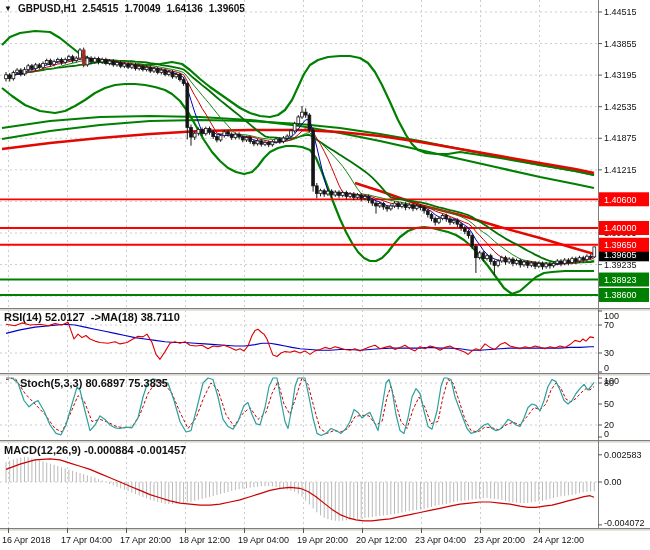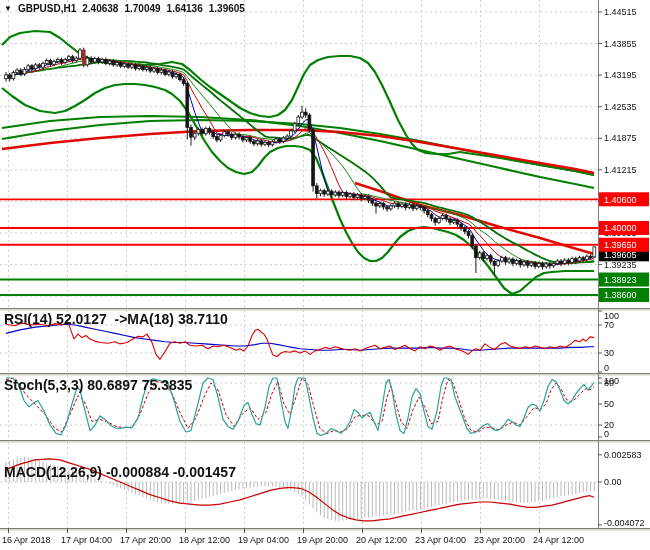--- a/index.html
+++ b/index.html
@@ -2,37 +2,37 @@
 <html><head>
 <meta charset="utf-8">
 <style>
   html,body{margin:0;padding:0;background:#888;}
   #frame{position:relative;width:650px;height:550px;background:#ffffff;overflow:hidden;
          font-family:"Liberation Sans",sans-serif;}
   #chart-svg{position:absolute;left:0;top:0;}
   .hdr{position:absolute;left:4px;top:3px;font-size:10px;font-weight:bold;color:#111;
        display:flex;gap:6px;align-items:center;z-index:5;}
   .hdr .tri{font-size:8px;}
-  .plabel{position:absolute;font-size:14px;font-weight:bold;color:#111;z-index:5;white-space:pre;}
+  .plabel{position:absolute;font-size:11px;font-weight:bold;color:#111;z-index:5;white-space:pre;}
 </style>
 </head>
 <body>
 
 <div id="frame">
   <div class="hdr">
     <span class="tri">▼</span>
     <span>GBPUSD,H1</span>
-    <span>2.40638</span>
+    <span>2.54515</span>
     <span>1.70049</span>
     <span>1.64136</span>
     <span>1.39605</span>
   </div>
   <div class="plabel" style="left:4px;top:311px">RSI(14) 52.0127  -&gt;MA(18) 38.7110</div>
-  <div class="plabel" style="left:4px;top:377px">Stoch(5,3,3) 80.6897 75.3835</div>
-  <div class="plabel" style="left:4px;top:464px">MACD(12,26,9) -0.000884 -0.001457</div>
+  <div class="plabel" style="left:20px;top:377px">Stoch(5,3,3) 80.6897 75.3835</div>
+  <div class="plabel" style="left:4px;top:444px">MACD(12,26,9) -0.000884 -0.001457</div>
   <svg id="chart-svg" width="650" height="550">
       <rect x="0" y="0" width="650" height="550" fill="#ffffff"></rect>
       <g>
         <line x1="8.5" y1="0" x2="8.5" y2="308" stroke="#cdcdcd" stroke-width="1" stroke-dasharray="2,3"></line>
         <line x1="8.5" y1="310" x2="8.5" y2="373" stroke="#cdcdcd" stroke-width="1" stroke-dasharray="2,3"></line>
         <line x1="8.5" y1="375" x2="8.5" y2="440" stroke="#cdcdcd" stroke-width="1" stroke-dasharray="2,3"></line>
         <line x1="8.5" y1="442" x2="8.5" y2="528" stroke="#cdcdcd" stroke-width="1" stroke-dasharray="2,3"></line>
         <line x1="67.5" y1="0" x2="67.5" y2="308" stroke="#cdcdcd" stroke-width="1" stroke-dasharray="2,3"></line>
         <line x1="67.5" y1="310" x2="67.5" y2="373" stroke="#cdcdcd" stroke-width="1" stroke-dasharray="2,3"></line>
         <line x1="67.5" y1="375" x2="67.5" y2="440" stroke="#cdcdcd" stroke-width="1" stroke-dasharray="2,3"></line>

